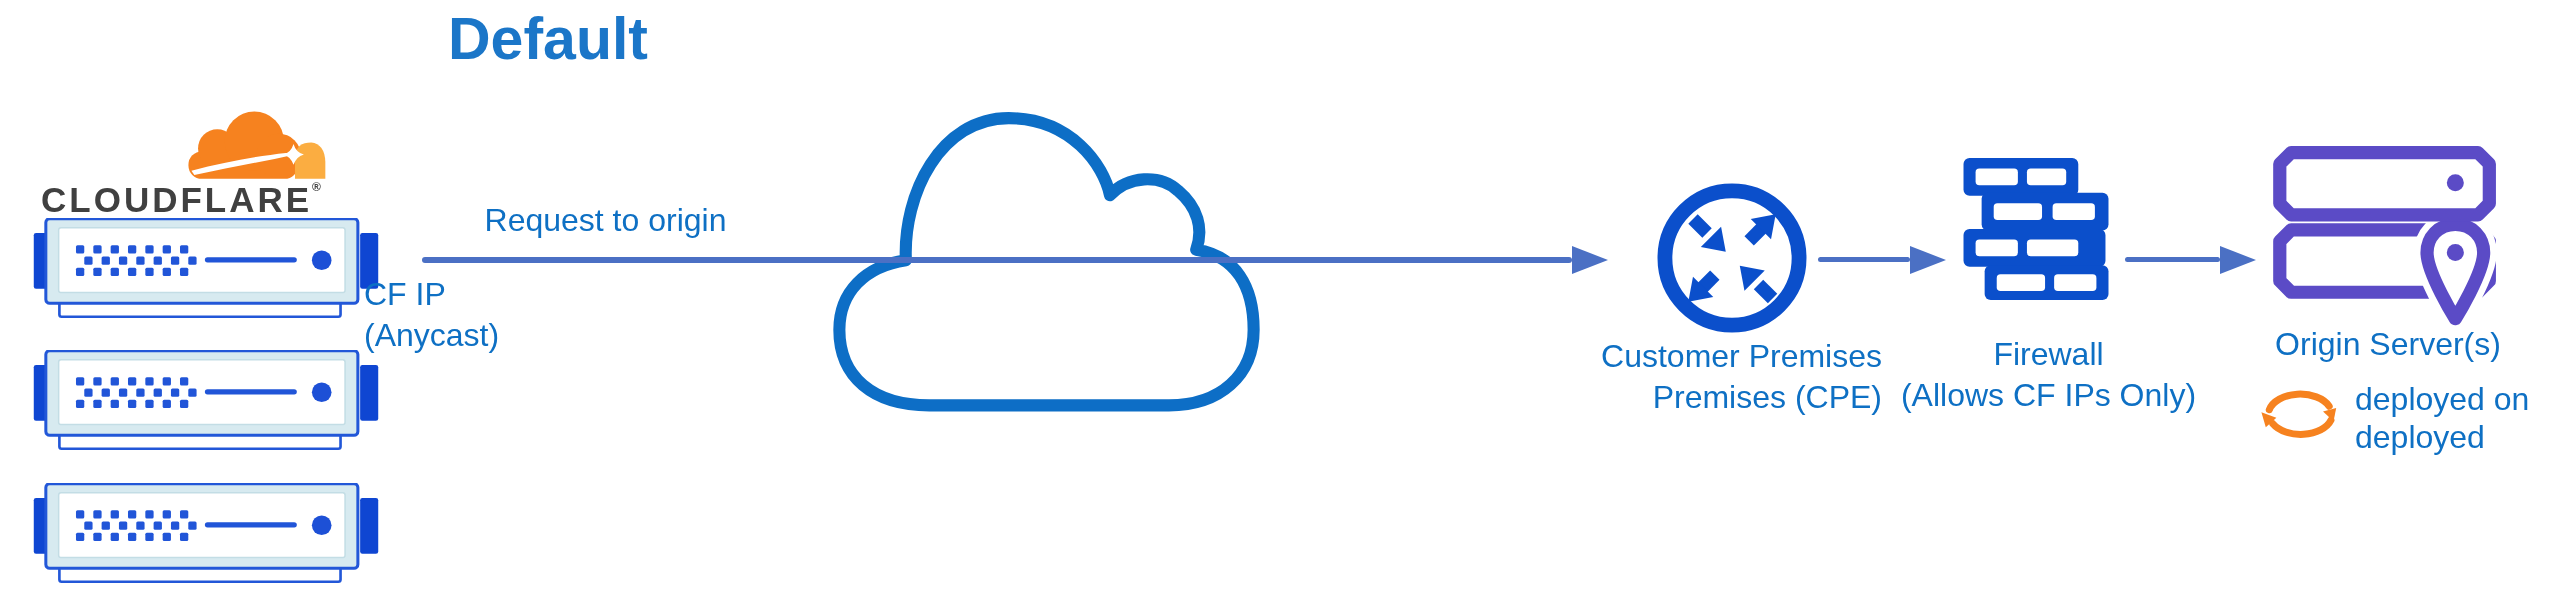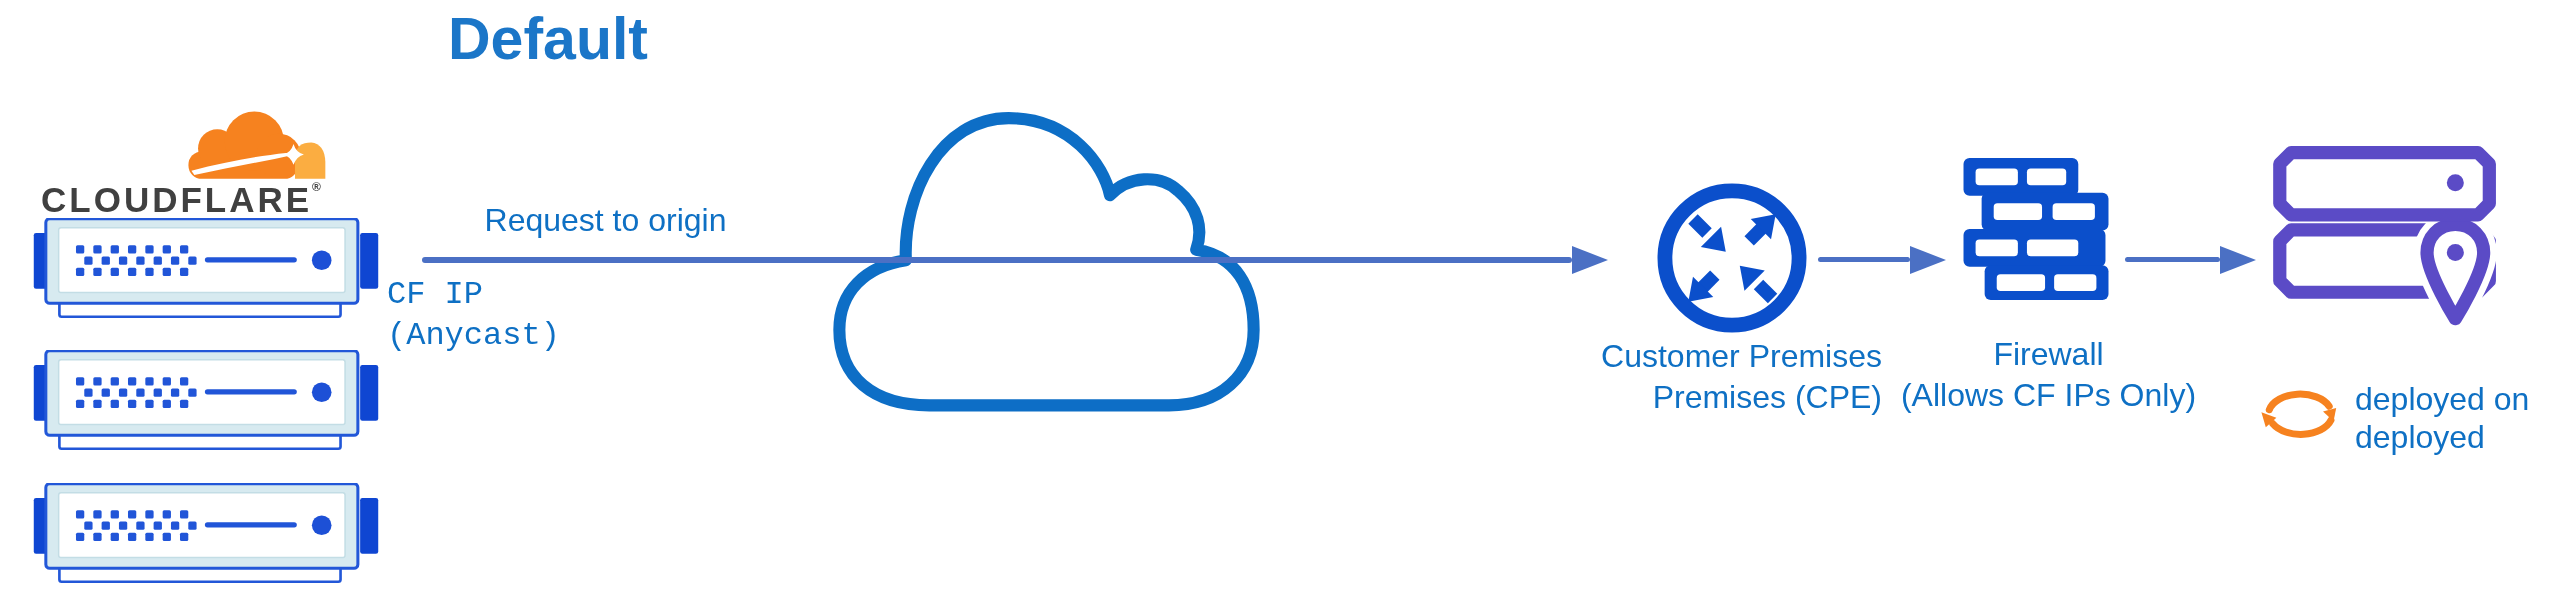--- a/index.html
+++ b/index.html
@@ -151,21 +151,21 @@
              C 490 138 498 166 488 194
              C 540 202 564 242 564 300
              C 564 360 520 400 452 400
              Z" fill="#ffffff" stroke="#0d6ec6" stroke-width="16" stroke-linejoin="round"></path>
   </svg>
 
   <div class="abs flow-line" style="left:422px;top:257px;width:1150px;"></div>
   <div class="abs arrowhead" style="left:1572px;top:246px;"></div>
 
   <div class="abs lbl center" style="left:420px;top:200px;width:371px;">Request to origin</div>
-  <div class="abs lbl" style="left:387px;top:274px;font-family:Liberation Mono, monospace;">
+  <div class="abs lbl" style="left:364px;top:274px;">
     <div>CF IP</div>
     <div>(Anycast)</div>
   </div>
 
   <svg class="abs" style="left:1654px;top:180px;" width="156" height="156" viewBox="0 0 100 100">
     <circle cx="50" cy="50" r="43" fill="#ffffff" stroke="#0b4fcb" stroke-width="9.5"></circle>
     <g stroke="#0b4fcb" stroke-width="8.5" fill="#0b4fcb">
       <line x1="25" y1="25" x2="34" y2="34"></line>
       <polygon points="46,46 43,30 30,43" stroke="none"></polygon>
       <line x1="61" y1="39" x2="70" y2="30"></line>
@@ -213,20 +213,21 @@
   <svg class="abs" style="left:2272px;top:145px;" width="227" height="185" viewBox="0 0 120 98">
     <path d="M 10 45 L 109 45 L 115 51 L 115 72 L 109 78 L 10 78 L 4 72 L 4 51 Z" fill="#ffffff" stroke="#5b4bc6" stroke-width="7" stroke-linejoin="round"></path>
     <g>
       <path d="M 97 42 C 106 42 112 49 112 57 C 112 68 97 92 97 92 C 97 92 82 68 82 57 C 82 49 88 42 97 42 Z" fill="none" stroke="#ffffff" stroke-width="14" stroke-linejoin="round"></path>
       <path d="M 97 42 C 106 42 112 49 112 57 C 112 68 97 92 97 92 C 97 92 82 68 82 57 C 82 49 88 42 97 42 Z" fill="#ffffff" stroke="#5b4bc6" stroke-width="7" stroke-linejoin="round"></path>
       <circle cx="97" cy="57" r="4.5" fill="#5b4bc6"></circle>
     </g>
     <path d="M 10 4 L 109 4 L 115 10 L 115 31 L 109 37 L 10 37 L 4 31 L 4 10 Z" fill="#ffffff" stroke="#5b4bc6" stroke-width="7" stroke-linejoin="round"></path>
     <circle cx="97" cy="20" r="4.5" fill="#5b4bc6"></circle>
   </svg>
+  <div class="abs lbl center" style="left:2231px;top:324px;width:314px;">Origin Server(s)</div>
 
   <svg class="abs" style="left:2257px;top:383px;" width="88" height="64" viewBox="0 0 100 72">
     <path d="M 14 30 A 36 23 0 0 1 82 26" fill="none" stroke="#f6821f" stroke-width="8" stroke-linecap="round"></path>
     <path d="M 18 46 A 36 23 0 0 0 84 42" fill="none" stroke="#f6821f" stroke-width="8" stroke-linecap="round"></path>
     <polygon points="10,50 22,39 5,33" fill="#f6821f"></polygon>
     <polygon points="90,28 87,43 75,32" fill="#f6821f"></polygon>
   </svg>
   <div class="abs lbl" style="left:2355px;top:380px;line-height:38px;">
     <div>deployed on</div>
     <div>deployed</div>

